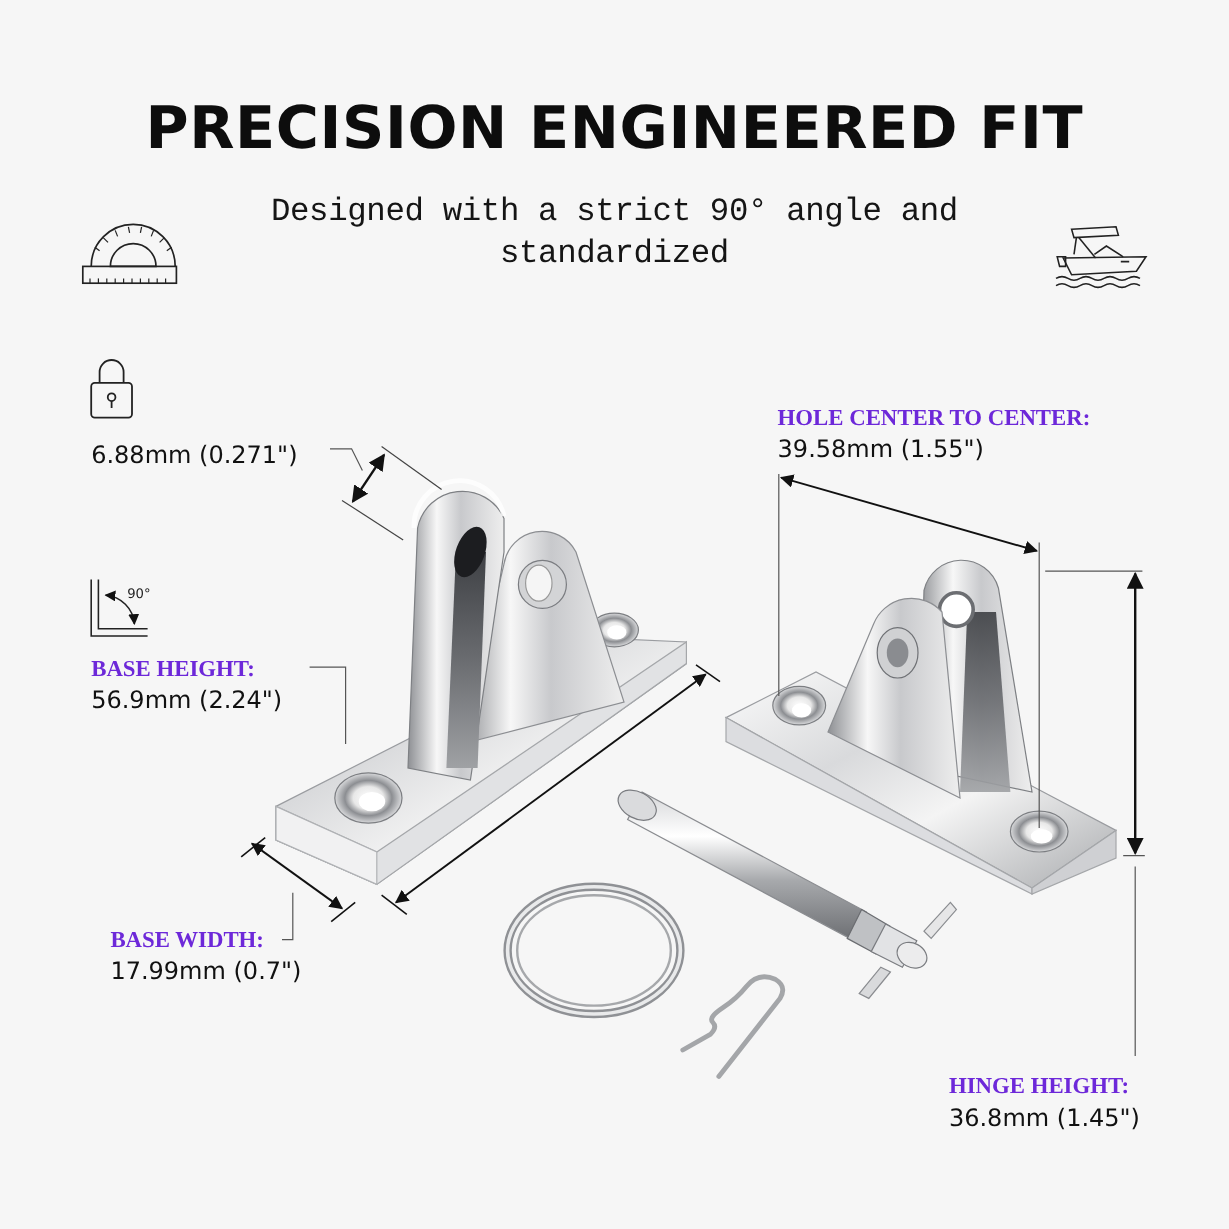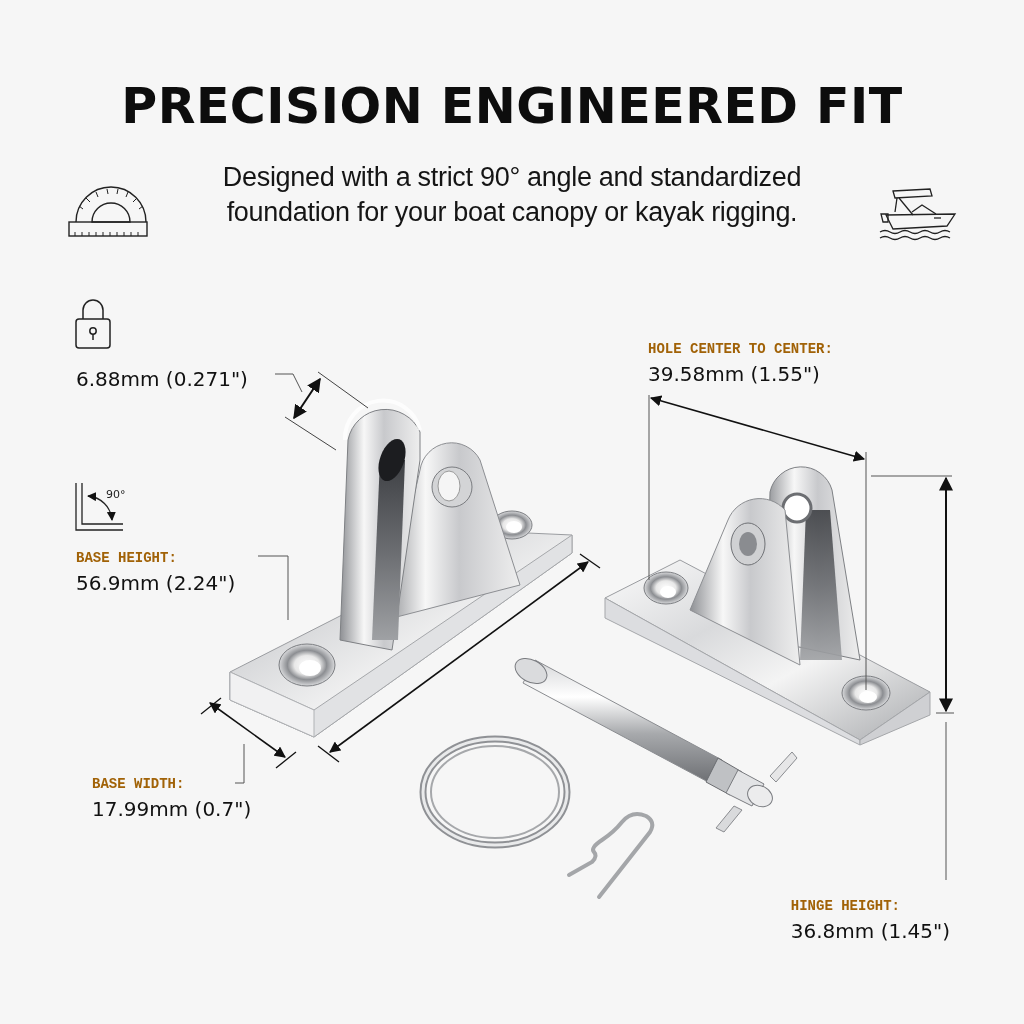--- a/index.html
+++ b/index.html
@@ -12,42 +12,41 @@
   }
   .abs { position: absolute; }
   #title {
     left: 0; top: 78px; width: 1024px; text-align: center;
     font-size: 49px; font-weight: 700; letter-spacing: 0.5px; color: #0d0d0d;
     font-family: "DejaVu Sans", "Liberation Sans", sans-serif;
   }
   #subtitle {
     left: 140px; top: 160px; width: 744px; text-align: center;
     font-size: 27px; line-height: 35px; color: #151515;
-    font-family: Liberation Sans, sans-serif;
+    font-family: Liberation Mono, monospace;
     font-weight: 400; letter-spacing: -0.3px;
   }
   .spec-label {
-    font-size: 14px; font-weight: 700; line-height: 24px; color: #a16207;
-    font-family: Liberation Mono, monospace; white-space: nowrap;
+    font-size: 19px; font-weight: 700; line-height: 24px; color: #6d28d9;
+    font-family: Liberation Serif, serif; white-space: nowrap;
   }
   .spec-value {
     font-size: 20px; font-weight: 400; line-height: 26px; color: #111;
     font-family: "DejaVu Sans", "Liberation Sans", sans-serif; white-space: nowrap;
   }
   .spec { position: absolute; }
   .spec.right { text-align: left; }
   svg { position: absolute; left: 0; top: 0; overflow: visible; }
 </style>
 </head>
 <body>
 
 <div id="title" class="abs">PRECISION ENGINEERED FIT</div>
 <div id="subtitle" class="abs">
   <div>Designed with a strict 90° angle and standardized</div>
-  <div>foundation for your boat canopy or kayak rigging.</div>
 </div>
 
 <svg width="1024" height="1024" viewBox="0 0 1024 1024">
   <defs>
     <linearGradient id="metalA" x1="0" y1="0" x2="1" y2="1">
       <stop offset="0" stop-color="#fbfbfb"></stop>
       <stop offset="0.35" stop-color="#d9dadc"></stop>
       <stop offset="0.6" stop-color="#f4f4f4"></stop>
       <stop offset="1" stop-color="#a9abae"></stop>
     </linearGradient>

